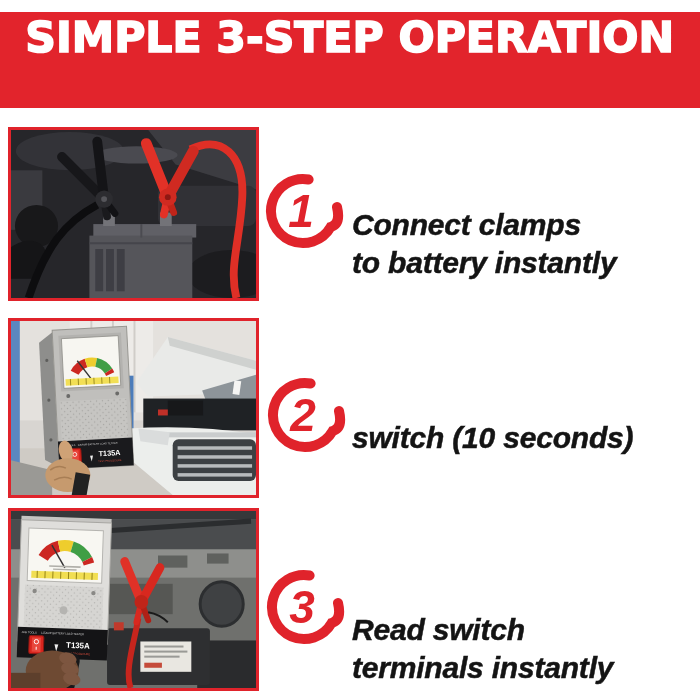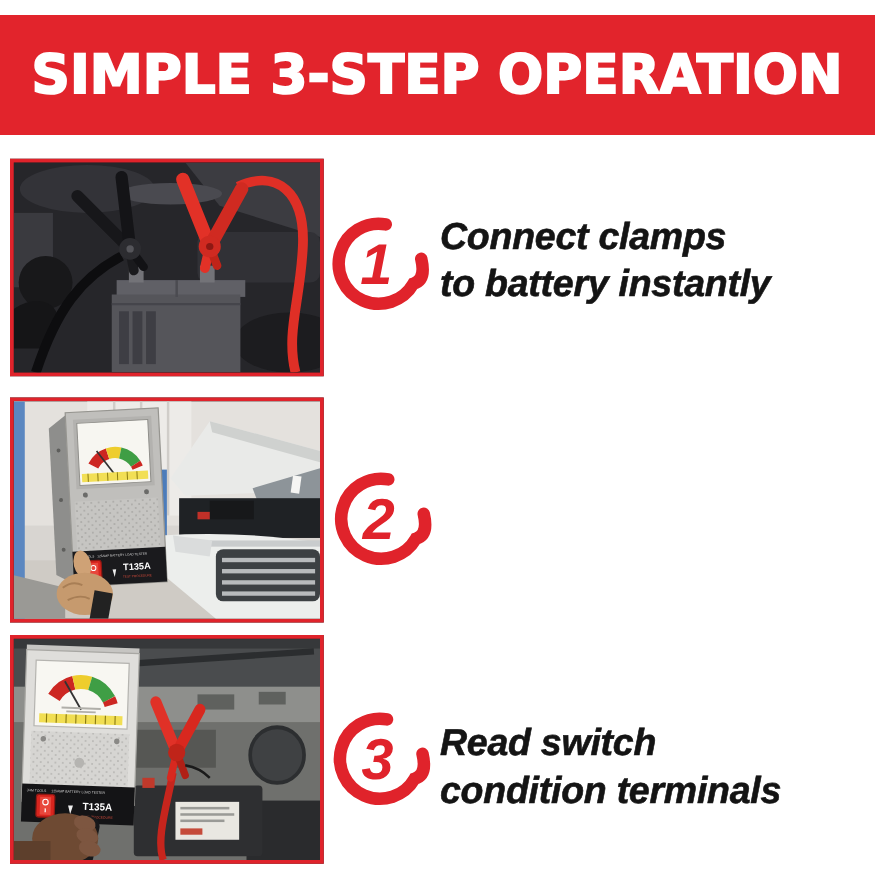--- a/index.html
+++ b/index.html
@@ -2,21 +2,21 @@
 <html><head>
 <meta charset="utf-8">
 <style>
   html,body{margin:0;padding:0;}
   body{
     width:700px;height:700px;background:#ffffff;position:relative;overflow:hidden;
     font-family:"Liberation Sans",sans-serif;
   }
   .banner{
     position:absolute;left:0;top:12px;width:700px;height:96px;
-    background:#E2242C;display:flex;align-items:center;justify-content:center;
+    background:#E2242C;display:flex;align-items:flex-start;justify-content:center;
   }
   .banner-title{
     color:#ffffff;font-family:"DejaVu Sans",sans-serif;font-weight:bold;
     font-size:43px;white-space:nowrap;transform:scaleX(.99);
     -webkit-text-stroke:1.6px #ffffff;letter-spacing:0;
   }
   .photo{
     position:absolute;left:8px;border:3px solid #E0232B;background:#222;
     overflow:hidden;margin:0;box-sizing:border-box;
   }
@@ -25,21 +25,21 @@
   .photo-2{top:318px;width:251px;height:180px;}
   .photo-3{top:508px;width:251px;height:183px;}
   .badge{position:absolute;width:84px;height:84px;}
   .badge svg{display:block;width:100%;height:100%;}
   .badge-1{left:261px;top:169px;}
   .badge-2{left:263px;top:373px;}
   .badge-3{left:262px;top:565px;}
   .caption{
     position:absolute;left:352px;width:345px;color:#141414;
     font-weight:bold;font-style:italic;font-size:30px;line-height:38px;
-    letter-spacing:-.2px;-webkit-text-stroke:.5px #141414;
+    letter-spacing:-.2px;margin-top:35px;-webkit-text-stroke:.5px #141414;
   }
   .caption-1{top:171px;}
   .caption-2{top:384px;}
   .caption-3{top:576px;}
 </style>
 </head>
 <body>
 
 <header class="banner">
   <div class="banner-title">SIMPLE 3-STEP OPERATION</div>
@@ -277,17 +277,18 @@
     <path d="M47.6,10.5 A32 32 0 1 0 69.7,58 Q80,55 76,38" fill="none" stroke="#E0232B" stroke-width="10" stroke-linecap="round"></path>
     <text x="40" y="58" text-anchor="middle" font-size="46" font-weight="bold" font-style="italic" fill="#E0232B" font-family="Liberation Sans,sans-serif">3</text>
   </svg>
 </div>
 
 <div class="caption caption-1">
   <div>Connect clamps</div>
   <div>to battery instantly</div>
 </div>
 <div class="caption caption-2">
+  <div>switch (10 seconds)</div>
 </div>
 <div class="caption caption-3">
   <div>Read switch</div>
-  <div>condition terminals</div>
+  <div>terminals instantly</div>
 </div>
 
 </body></html>

